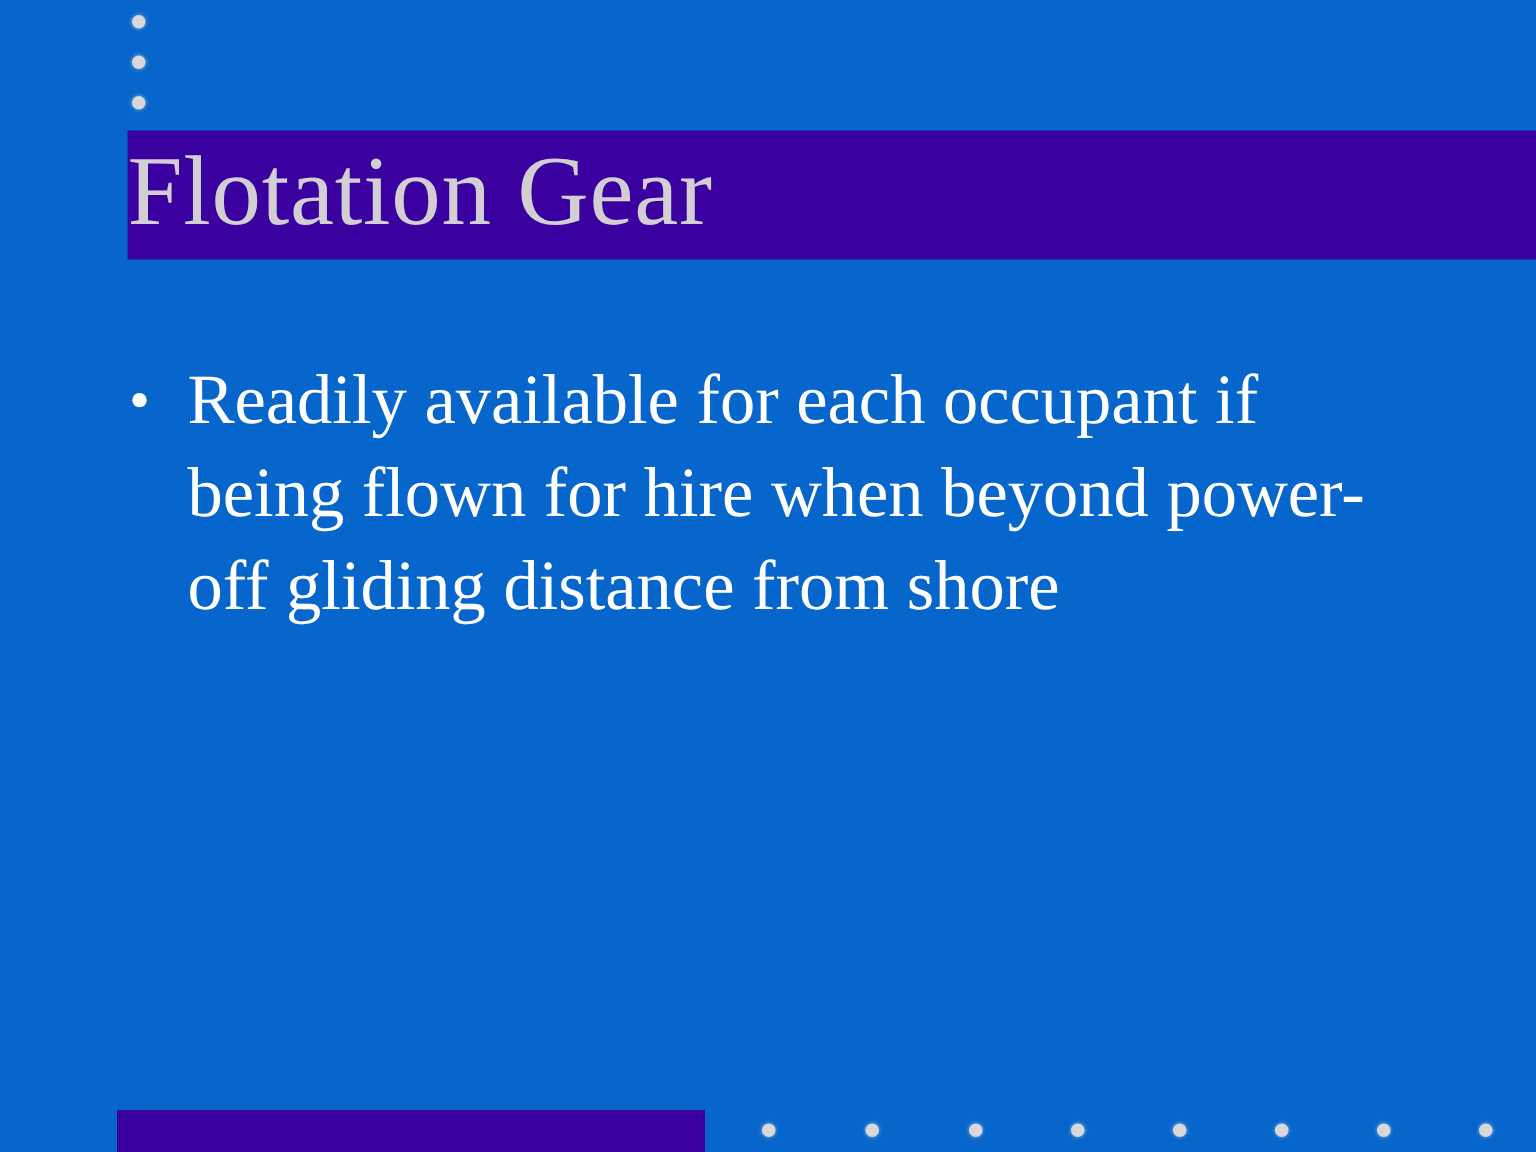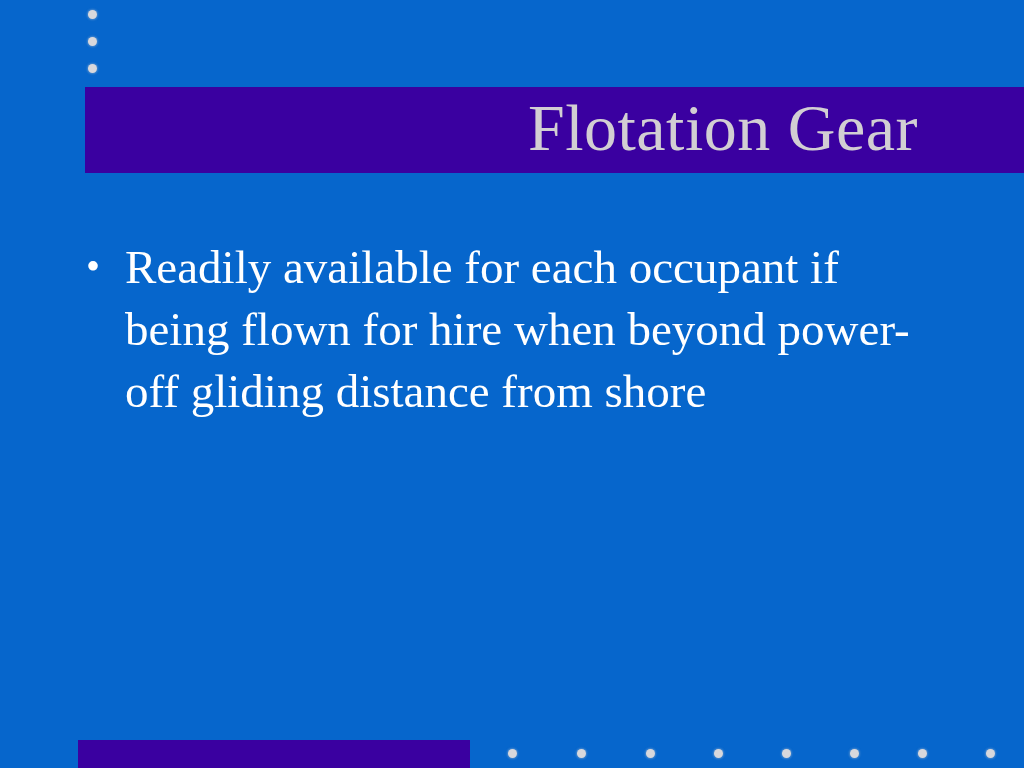--- a/index.html
+++ b/index.html
@@ -57,22 +57,22 @@
     width: 939px;
     height: 86px;
     background: #3a00a0;
     display: flex;
     align-items: center;
   }
 
   #slide-title {
     display: block;
     width: 100%;
-    text-align: right;
-    padding-right: 106px;
+    text-align: left;
+    padding-right: 73px;
     box-sizing: border-box;
     color: #d2ced3;
     font-size: 66px;
     line-height: 1;
     font-weight: normal;
     letter-spacing: 0.5px;
     margin: 0;
     transform: translateY(-2px);
   }
 

